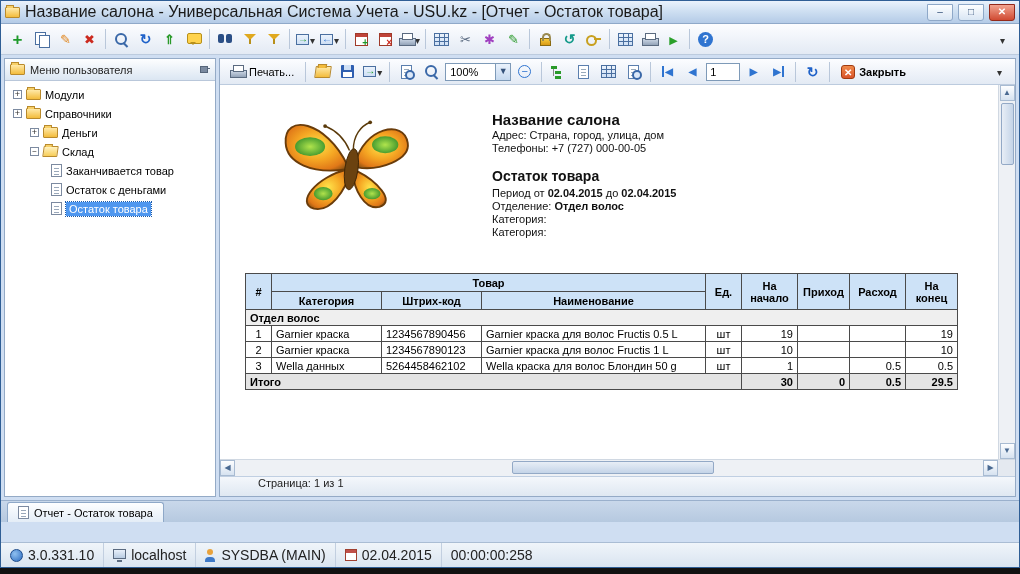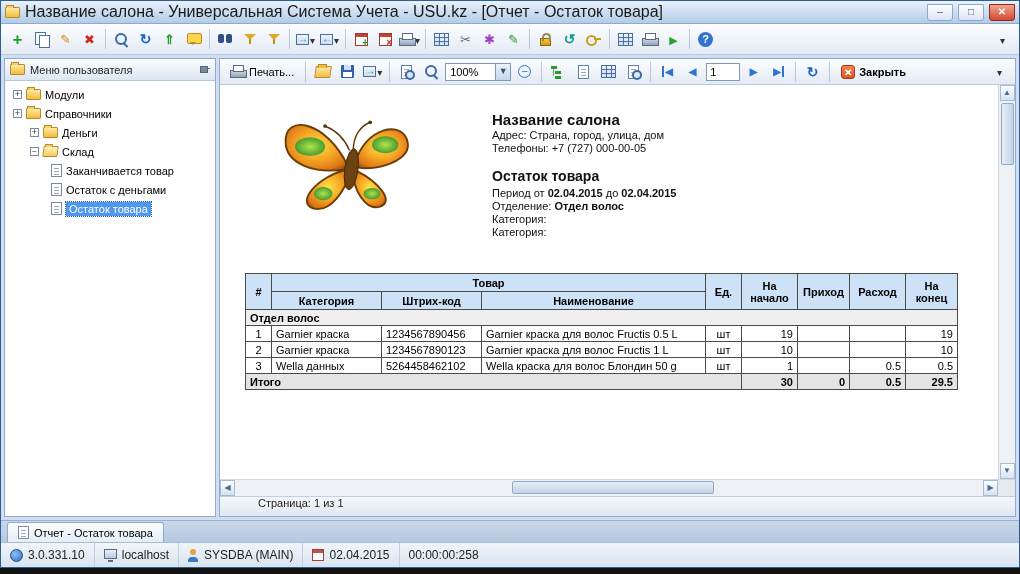--- a/index.html
+++ b/index.html
@@ -141,21 +141,21 @@
   .rtable td{height:16px;background:#fff;}
   .rtable tr.group td{font-weight:bold;background:#efefef;}
   .rtable tr.total td{font-weight:bold;background:#e4e4e4;}
   .c{text-align:center;} .r{text-align:right;}
 
   
   .tabbar{height:22px;flex:0 0 22px;background:linear-gradient(#c9d8ea,#b6c9e0);display:flex;align-items:flex-end;padding:0 6px;border-top:1px solid #9ab0cc;}
   .tab{height:20px;display:flex;align-items:center;gap:5px;padding:0 10px;background:linear-gradient(#fdfeff,#e4edf7);border:1px solid #8ea8c8;border-bottom:none;border-radius:3px 3px 0 0;font-size:11px;}
 
   
-  .statusbar{height:25px;flex:0 0 25px;background:linear-gradient(#f0f5fa,#d9e4f0);border-top:1px solid #aabdd4;display:flex;align-items:flex-end;font-size:12px;color:#222;}
+  .statusbar{height:25px;flex:0 0 25px;background:linear-gradient(#f0f5fa,#d9e4f0);border-top:1px solid #aabdd4;display:flex;align-items:flex-end;font-size:14px;color:#222;margin-top:20px;}
   .scell{display:flex;align-items:center;gap:5px;padding:0 9px;height:100%;border-right:1px solid #c2cfe0;}
   .s-globe{width:13px;height:13px;border-radius:50%;background:radial-gradient(circle at 35% 35%,#8fc0f0,#2d6cc0);border:1px solid #1d4c8c;}
   .s-pc{width:13px;height:10px;border:1px solid #5a6a80;background:linear-gradient(#e8f0fa,#b8cce2);position:relative;margin-bottom:3px;}
   .s-pc::after{content:"";position:absolute;left:3px;bottom:-4px;width:5px;height:2px;background:#5a6a80;}
   .s-user{width:11px;height:13px;position:relative;}
   .s-user::before{content:"";position:absolute;left:2px;top:0;width:6px;height:6px;border-radius:50%;background:#e8a23c;}
   .s-user::after{content:"";position:absolute;left:0;bottom:0;width:10px;height:5px;border-radius:4px 4px 0 0;background:#3c78c8;}
   .s-cal{width:12px;height:12px;border:1px solid #a04030;background:#fff;position:relative;}
   .s-cal::before{content:"";position:absolute;left:0;right:0;top:0;height:3px;background:#c0504a;}
   b{font-weight:bold;}

